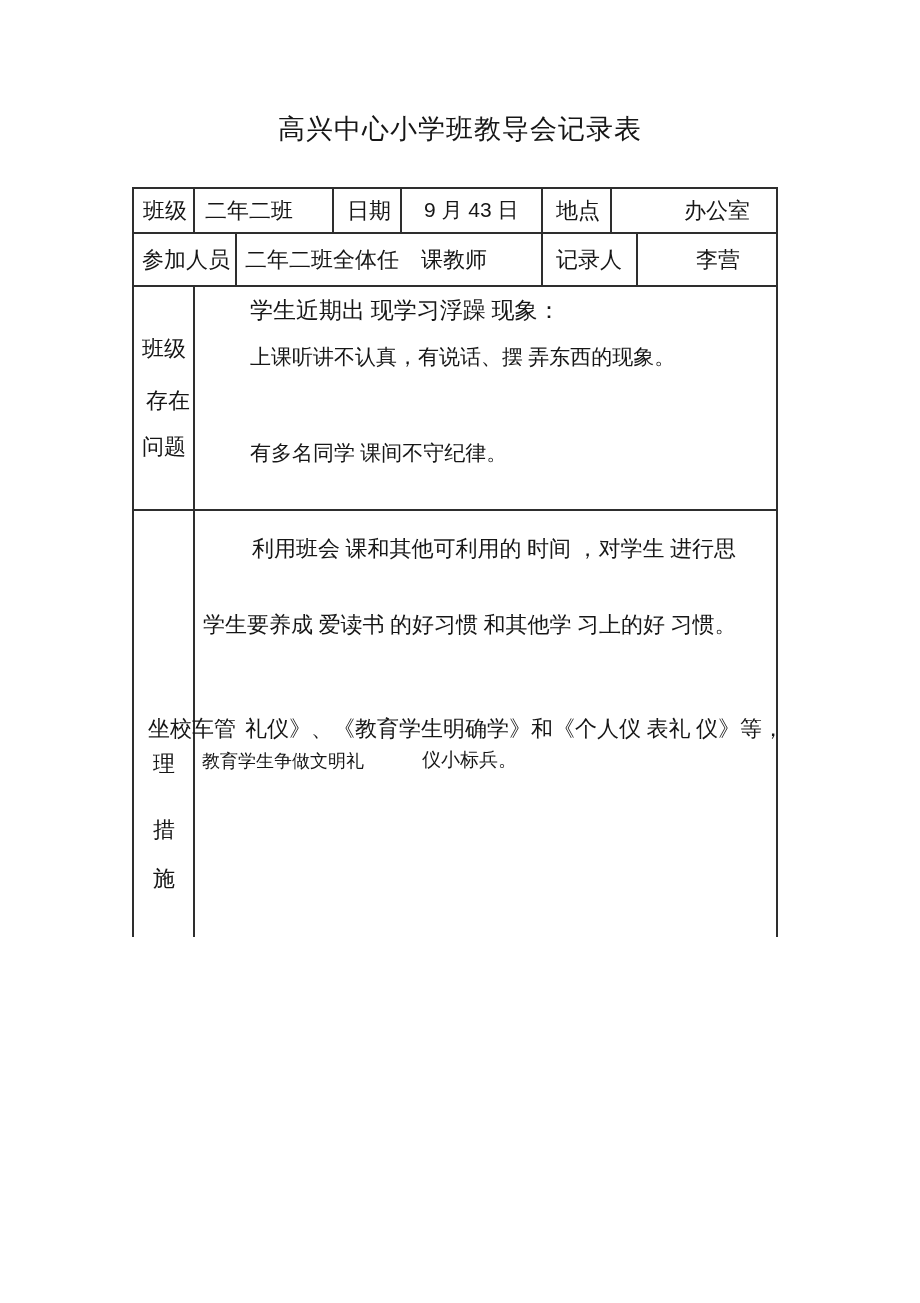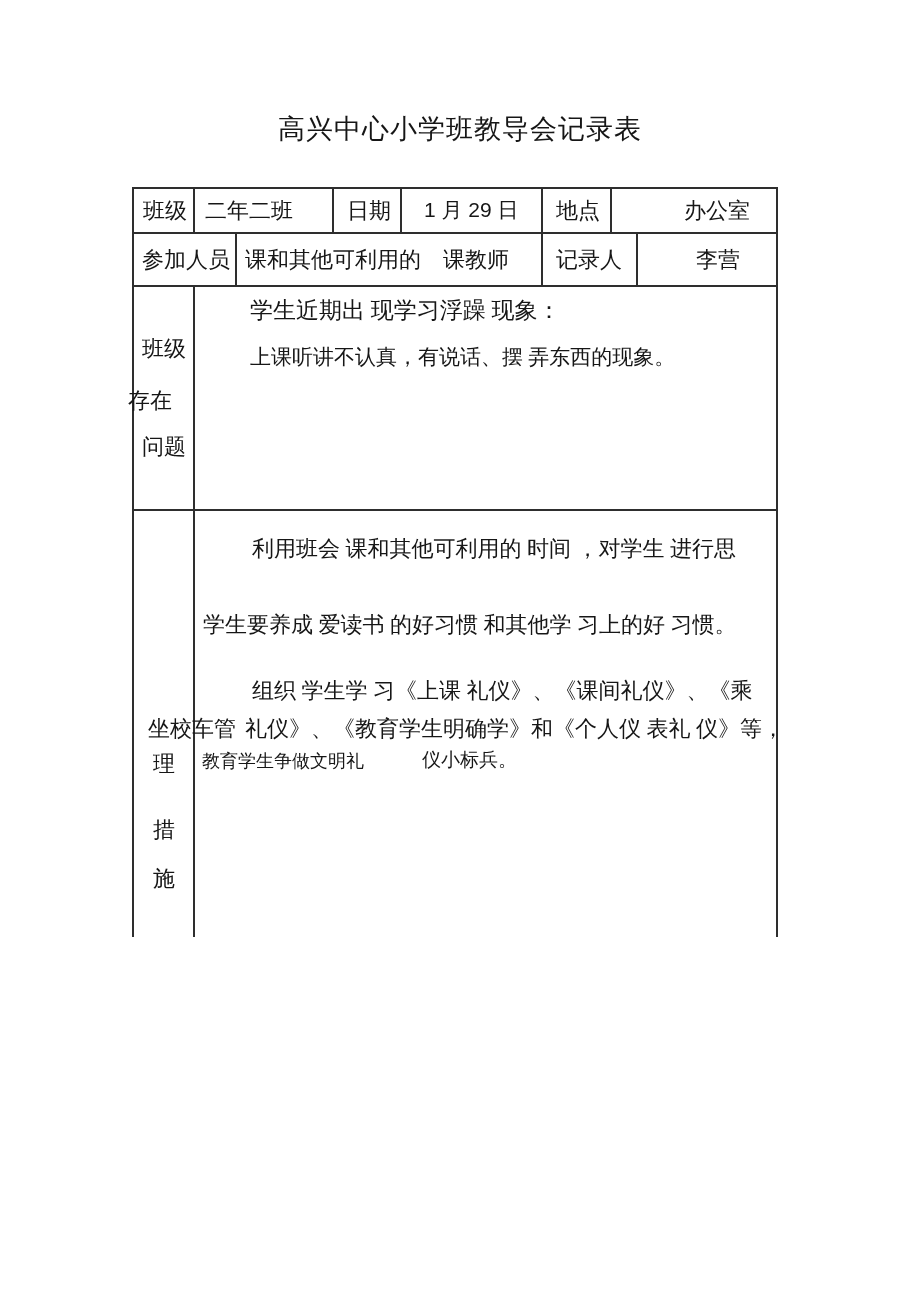--- a/index.html
+++ b/index.html
@@ -19,21 +19,21 @@
   .c-date-value{left:424px;top:199px;font-family:"Liberation Sans","DejaVu Sans",sans-serif;font-size:21px;}
   .c-loc-label{left:556px;top:200px;}
   .c-loc-value{left:684px;top:200px;}
   
   .c-part-label{left:142px;top:249px;}
   .c-part-value{left:245px;top:249px;}
   .c-rec-label{left:556px;top:249px;}
   .c-rec-value{left:696px;top:249px;}
   
   .r3lab0{left:142px;top:338px;}
-  .r3lab1{left:128px;top:390px;}
+  .r3lab1{left:146px;top:390px;}
   .r3lab2{left:142px;top:436px;}
   
   .r3l0{left:250px;top:299px;font-size:23px;}
   .r3l1{left:250px;top:347px;font-size:21px;}
   .r3l2{left:250px;top:395px;font-size:21px;}
   .r3l3{left:250px;top:443px;font-size:21px;}
   
   .p1l0{left:252px;top:538px;}
   .p1l1{left:203px;top:576px;}
   .p1l2{left:203px;top:614px;}
@@ -63,38 +63,38 @@
   <div class="vl" style="left:400px;top:188px;height:45px;"></div>
   <div class="vl" style="left:541px;top:188px;height:98px;"></div>
   <div class="vl" style="left:610px;top:188px;height:45px;"></div>
   <div class="vl" style="left:235px;top:233px;height:53px;"></div>
   <div class="vl" style="left:636px;top:233px;height:53px;"></div>
   <div class="vl" style="left:193px;top:286px;height:814px;"></div>
 
   <div class="t c-class-label">班级</div>
   <div class="t c-class-value">二年二班</div>
   <div class="t c-date-label">日期</div>
-  <div class="t c-date-value">1 月 29 日</div>
+  <div class="t c-date-value">9 月 43 日</div>
   <div class="t c-loc-label">地点</div>
   <div class="t c-loc-value">办公室</div>
 
   <div class="t c-part-label">参加人员</div>
-  <div class="t c-part-value">课和其他可利用的　课教师</div>
+  <div class="t c-part-value">二年二班全体任　课教师</div>
   <div class="t c-rec-label">记录人</div>
   <div class="t c-rec-value">李营</div>
 
   <div class="t r3lab0">班级</div>
   <div class="t r3lab1">存在</div>
   <div class="t r3lab2">问题</div>
   <div class="t r3l0">学生近期出 现学习浮躁 现象：</div>
   <div class="t r3l1">上课听讲不认真，有说话、摆 弄东西的现象。</div>
+  <div class="t r3l3">有多名同学 课间不守纪律。</div>
 
   <div class="t p1l0">利用班会 课和其他可利用的 时间 ，对学生 进行思</div>
   <div class="t p1l2">学生要养成 爱读书 的好习惯 和其他学 习上的好 习惯。</div>
-  <div class="t p2l0">组织 学生学 习《上课 礼仪》、《课间礼仪》、《乘</div>
   <div class="t p2ovf">坐校车管</div>
   <div class="t p2l1">礼仪》、《教育学生明确学》和《个人仪 表礼 仪》等，</div>
   <div class="t p2tailA">教育学生争做文明礼</div>
   <div class="t p2tailB">仪小标兵。</div>
   <div class="t r4lab0">理</div>
   <div class="t r4lab1">措</div>
   <div class="t r4lab2">施</div>
 
 </div>
 

